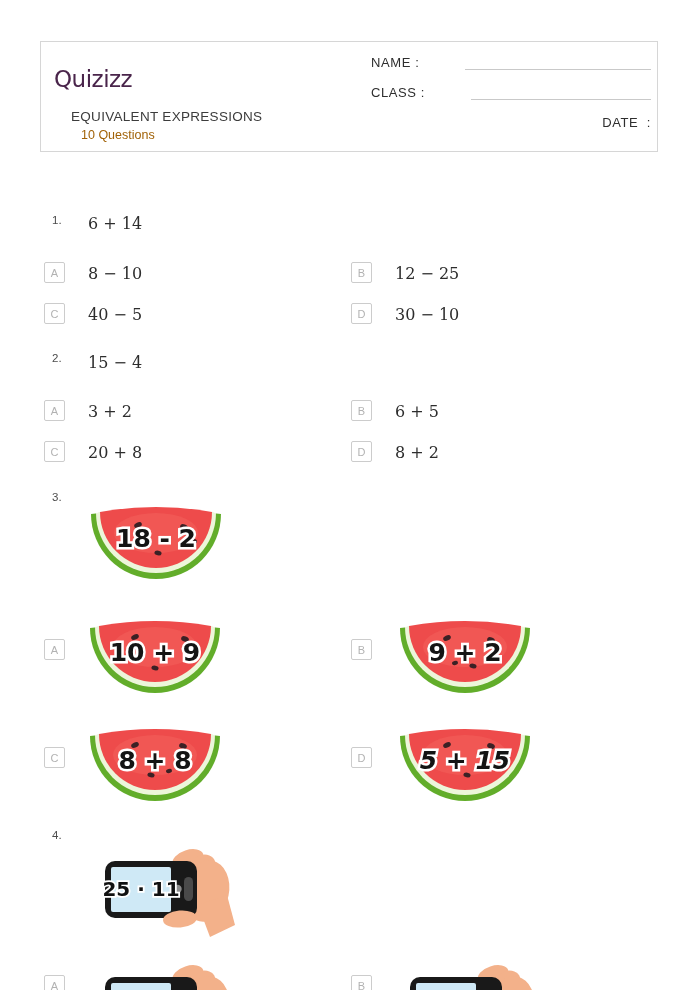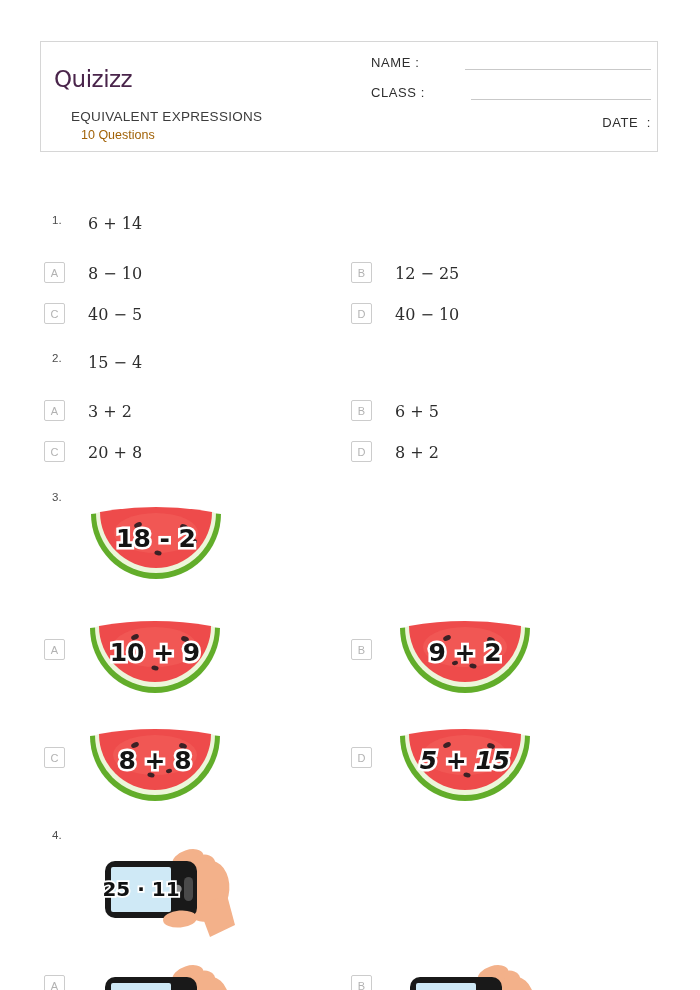--- a/index.html
+++ b/index.html
@@ -65,21 +65,21 @@
       <span>B</span>
     </div>
   <div class="math" style="left:395px; top:264px;">12 − 25</div>
   <div class="letter-box" style="left:44px; top:303px;">
       <span>C</span>
     </div>
   <div class="math" style="left:88px; top:305px;">40 − 5</div>
   <div class="letter-box" style="left:351px; top:303px;">
       <span>D</span>
     </div>
-  <div class="math" style="left:395px; top:305px;">40 − 10</div>
+  <div class="math" style="left:395px; top:305px;">30 − 10</div>
 
   <div class="qnum" style="left:52px; top:352px;">2.</div>
   <div class="math" style="left:88px; top:353px;">15 − 4</div>
 
   <div class="letter-box" style="left:44px; top:400px;">
       <span>A</span>
     </div>
   <div class="math" style="left:88px; top:402px;">3 + 2</div>
   <div class="letter-box" style="left:351px; top:400px;">
       <span>B</span>

